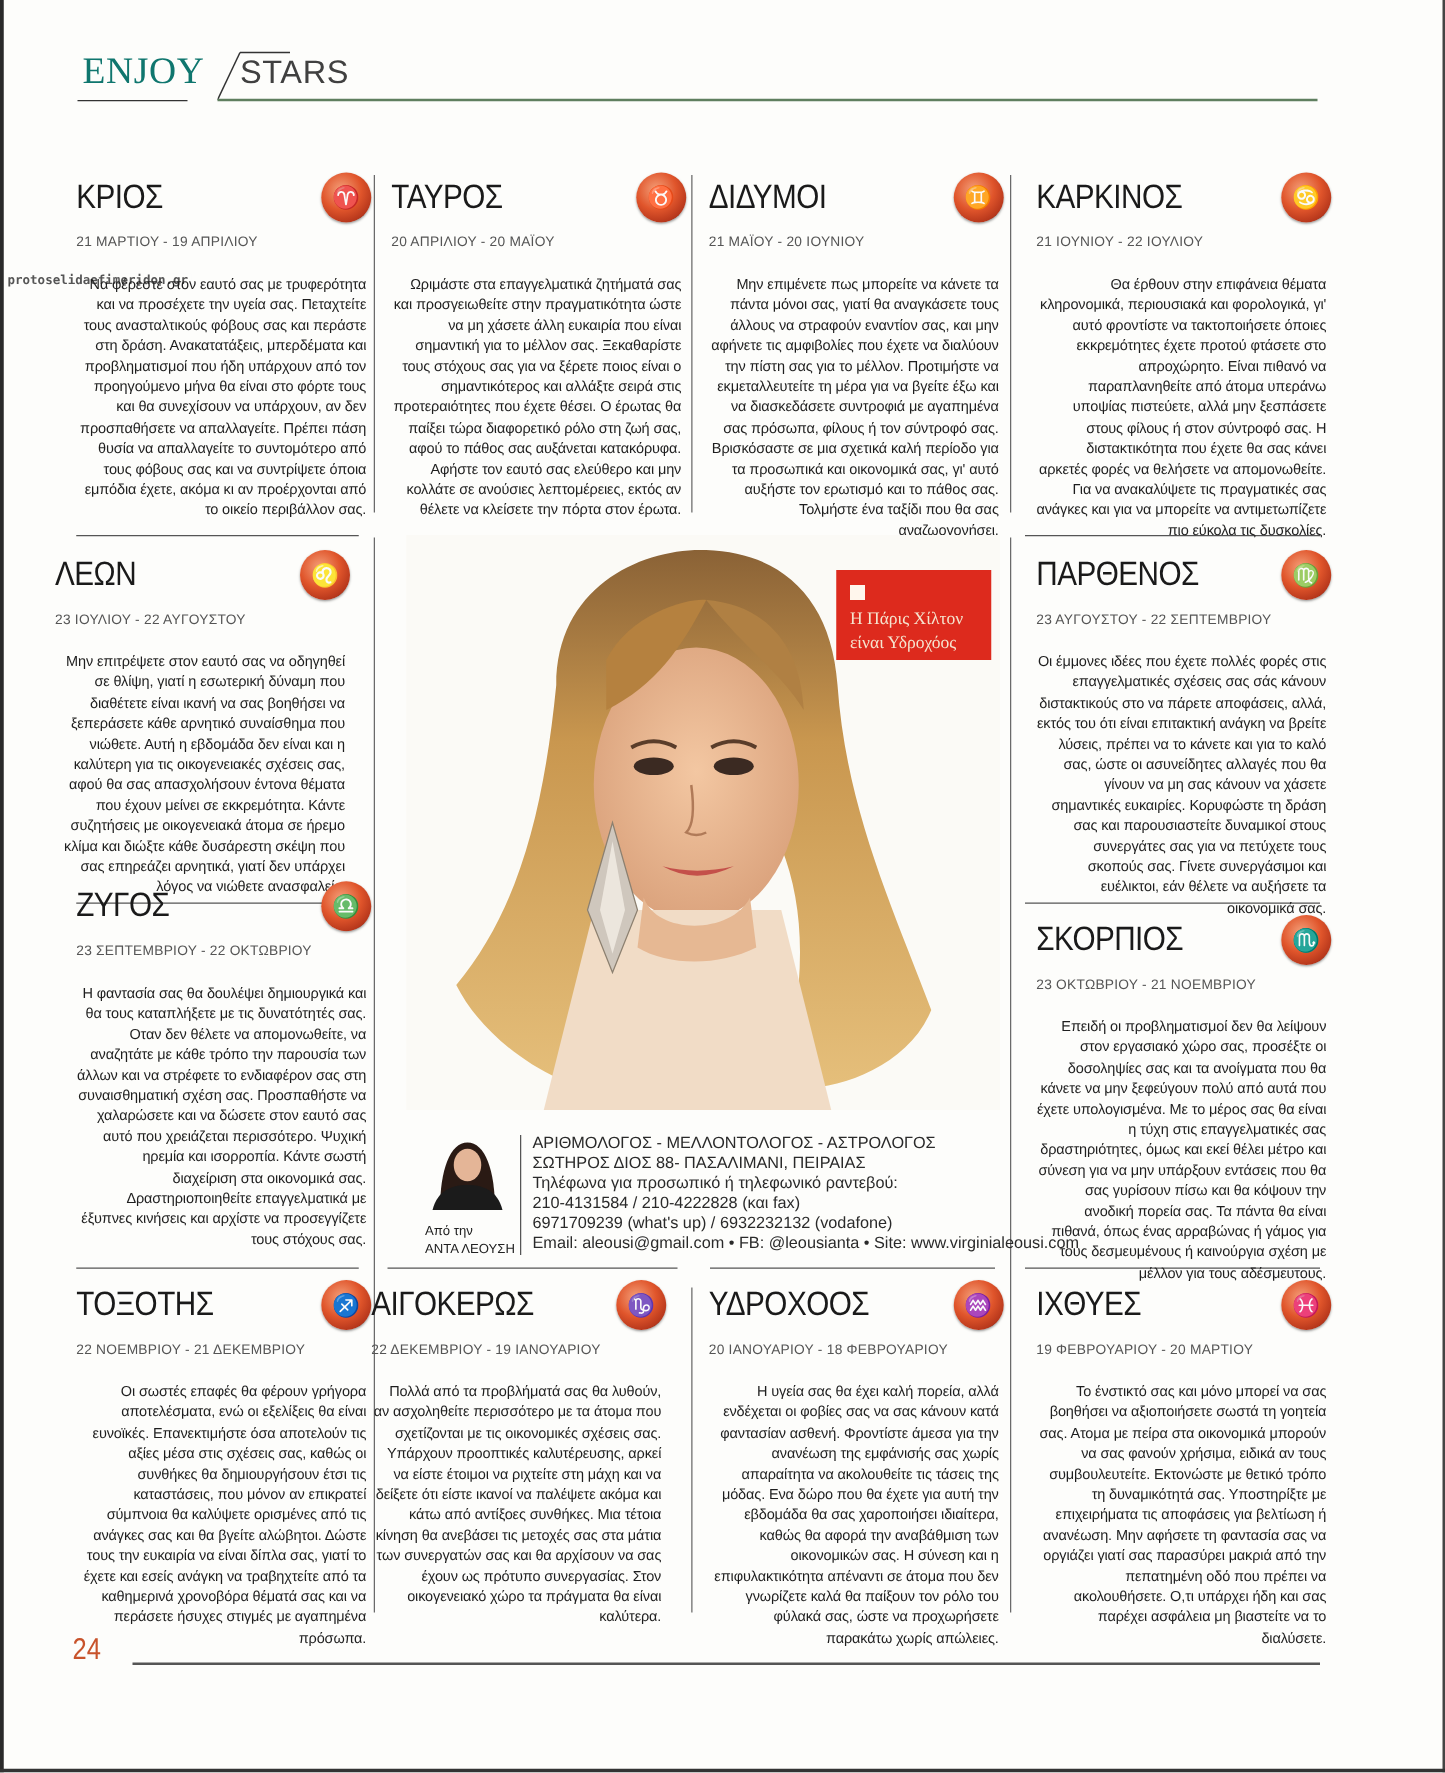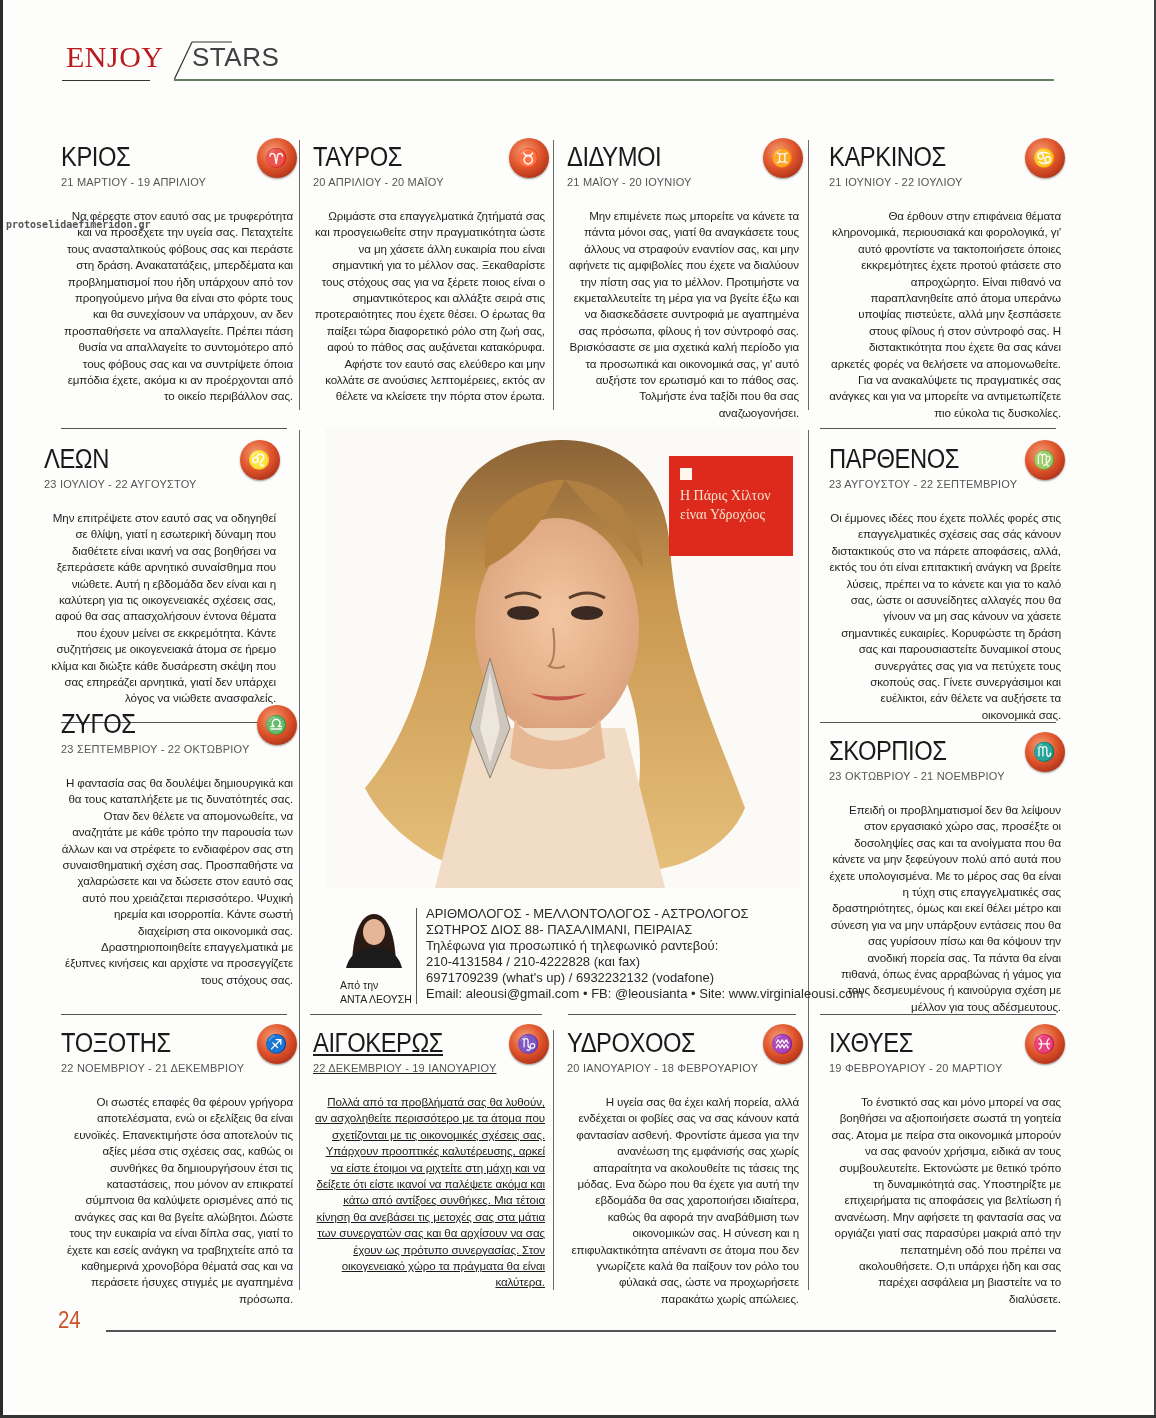--- a/index.html
+++ b/index.html
@@ -7,54 +7,54 @@
     width:1156px; height:1418px; position:relative; overflow:hidden;
     background:#fdfdfb;
     font-family:"Liberation Sans", sans-serif;
     color:#1c1c1c;
   }
   .frame-left { position:absolute; left:0; top:0; width:3px; height:1418px; background:#2a2a2a; }
   .frame-right { position:absolute; right:0; top:0; width:2px; height:1418px; background:#444; }
   .frame-bottom { position:absolute; left:0; bottom:0; width:1156px; height:3px; background:#333; }
 
   .header { position:absolute; left:62px; top:36px; width:994px; height:50px; }
-  .header .enjoy { position:absolute; left:4px; top:4px; font-family:"Liberation Serif", serif; font-size:30px; letter-spacing:0.5px; color:#b91c1c; }
+  .header .enjoy { position:absolute; left:4px; top:4px; font-family:"Liberation Serif", serif; font-size:30px; letter-spacing:0.5px; color:#0f766e; }
   .header .slash { position:absolute; left:112px; top:0px; width:60px; height:50px; }
   .header .stars { position:absolute; left:130px; top:6px; font-size:26px; color:#404040; font-weight:normal; letter-spacing:0.5px; }
   .header .rule-left { position:absolute; left:0px; top:44px; width:88px; height:1px; background:#333; }
   .header .rule-right { position:absolute; left:112px; top:43px; width:880px; height:2px; background:#5f7f5f; }
 
   .watermark {
     position:absolute; left:4px; top:219px; font-family:"DejaVu Sans Mono", monospace; font-size:10px; font-weight:bold; color:#555; background:rgba(253,253,251,0.9);
     padding:0 2px;
   }
 
   .sign { position:absolute; width:232px; }
   .sign .title { font-size:27px; letter-spacing:-0.5px; color:#1a1a1a; line-height:30px; font-family:"Liberation Sans", sans-serif; transform:scaleX(0.88); transform-origin:left; white-space:nowrap; }
-  .sign .dates { font-size:11px; color:#555; margin-top:4px; letter-spacing:0.2px; white-space:nowrap; }
+  .sign .dates { font-size:11px; color:#555; margin-top:16px; letter-spacing:0.2px; white-space:nowrap; }
   .sign .body { margin-top:20px; font-size:11.6px; line-height:16.4px; color:#1e1e1e; letter-spacing:-0.1px;text-align:right; }
   .sign .icon {
     position:absolute; right:-4px; top:-4px; width:40px; height:40px; border-radius:50%;
     background:radial-gradient(circle at 40% 35%, #f4a07a 0%, #e0552b 45%, #b5361b 75%, #3b3b3b 80%, #6e6e6e 92%, #2b2b2b 100%);
     box-shadow:0 1px 2px rgba(0,0,0,0.4);
     display:flex; align-items:center; justify-content:center;
     color:#1c1008; font-size:18px; font-weight:bold;
   }
 
   .vline { position:absolute; width:1px; background:#6a6a6a; }
   .hline { position:absolute; height:1px; background:#555; }
 
   .photo {
     position:absolute; left:325px; top:428px; width:475px; height:460px; overflow:hidden;
     background:#fbfaf6;
   }
   .photo svg { position:absolute; left:0; top:0; }
 
   .caption {
-    position:absolute; left:669px; top:456px; width:124px; height:100px; background:#dd2a1d;
+    position:absolute; left:669px; top:456px; width:124px; height:72px; background:#dd2a1d;
     color:#f5e4cf; font-family:"Liberation Serif", serif; font-size:14px; line-height:19px;
   }
   .caption .square { position:absolute; left:11px; top:12px; width:12px; height:12px; background:#fff6ec; }
   .caption .text { position:absolute; left:11px; top:30px; width:110px; }
 
   .author { position:absolute; left:330px; top:900px; width:480px; height:110px; }
   .author .portrait { position:absolute; left:12px; top:6px; width:62px; height:62px; overflow:hidden; }
   .author .by { position:absolute; left:10px; top:78px; font-size:10.5px; line-height:14px; color:#222; }
   .author .sep { position:absolute; left:86px; top:8px; width:1px; height:96px; background:#555; }
   .author .info { position:absolute; left:96px; top:6px; font-size:13px; line-height:16px; color:#2a2a2a; white-space:nowrap; }
@@ -148,21 +148,21 @@
   <div class="icon">♏</div>
   <div class="body">Επειδή οι προβληματισμοί δεν θα λείψουν στον εργασιακό χώρο σας, προσέξτε οι δοσοληψίες σας και τα ανοίγματα που θα κάνετε να μην ξεφεύγουν πολύ από αυτά που έχετε υπολογισμένα. Με το μέρος σας θα είναι η τύχη στις επαγγελματικές σας δραστηριότητες, όμως και εκεί θέλει μέτρο και σύνεση για να μην υπάρξουν εντάσεις που θα σας γυρίσουν πίσω και θα κόψουν την ανοδική πορεία σας. Τα πάντα θα είναι πιθανά, όπως ένας αρραβώνας ή γάμος για τους δεσμευμένους ή καινούργια σχέση με μέλλον για τους αδέσμευτους.</div>
 </div>
 
 <div class="sign" style="left:61px; top:1028px;">
   <div class="title">ΤΟΞΟΤΗΣ</div>
   <div class="dates">22 ΝΟΕΜΒΡΙΟΥ - 21 ΔΕΚΕΜΒΡΙΟΥ</div>
   <div class="icon">♐</div>
   <div class="body">Οι σωστές επαφές θα φέρουν γρήγορα αποτελέσματα, ενώ οι εξελίξεις θα είναι ευνοϊκές. Επανεκτιμήστε όσα αποτελούν τις αξίες μέσα στις σχέσεις σας, καθώς οι συνθήκες θα δημιουργήσουν έτσι τις καταστάσεις, που μόνον αν επικρατεί σύμπνοια θα καλύψετε ορισμένες από τις ανάγκες σας και θα βγείτε αλώβητοι. Δώστε τους την ευκαιρία να είναι δίπλα σας, γιατί το έχετε και εσείς ανάγκη να τραβηχτείτε από τα καθημερινά χρονοβόρα θέματά σας και να περάσετε ήσυχες στιγμές με αγαπημένα πρόσωπα.</div>
 </div>
-<div class="sign" style="left:313px; top:1028px;text-decoration:underline;">
+<div class="sign" style="left:297px; top:1028px;">
   <div class="title">ΑΙΓΟΚΕΡΩΣ</div>
   <div class="dates">22 ΔΕΚΕΜΒΡΙΟΥ - 19 ΙΑΝΟΥΑΡΙΟΥ</div>
   <div class="icon">♑</div>
   <div class="body">Πολλά από τα προβλήματά σας θα λυθούν, αν ασχοληθείτε περισσότερο με τα άτομα που σχετίζονται με τις οικονομικές σχέσεις σας. Υπάρχουν προοπτικές καλυτέρευσης, αρκεί να είστε έτοιμοι να ριχτείτε στη μάχη και να δείξετε ότι είστε ικανοί να παλέψετε ακόμα και κάτω από αντίξοες συνθήκες. Μια τέτοια κίνηση θα ανεβάσει τις μετοχές σας στα μάτια των συνεργατών σας και θα αρχίσουν να σας έχουν ως πρότυπο συνεργασίας. Στον οικογενειακό χώρο τα πράγματα θα είναι καλύτερα.</div>
 </div>
 <div class="sign" style="left:567px; top:1028px;">
   <div class="title">ΥΔΡΟΧΟΟΣ</div>
   <div class="dates">20 ΙΑΝΟΥΑΡΙΟΥ - 18 ΦΕΒΡΟΥΑΡΙΟΥ</div>
   <div class="icon">♒</div>
   <div class="body">Η υγεία σας θα έχει καλή πορεία, αλλά ενδέχεται οι φοβίες σας να σας κάνουν κατά φαντασίαν ασθενή. Φροντίστε άμεσα για την ανανέωση της εμφάνισής σας χωρίς απαραίτητα να ακολουθείτε τις τάσεις της μόδας. Ενα δώρο που θα έχετε για αυτή την εβδομάδα θα σας χαροποιήσει ιδιαίτερα, καθώς θα αφορά την αναβάθμιση των οικονομικών σας. Η σύνεση και η επιφυλακτικότητα απέναντι σε άτομα που δεν γνωρίζετε καλά θα παίξουν τον ρόλο του φύλακά σας, ώστε να προχωρήσετε παρακάτω χωρίς απώλειες.</div>

